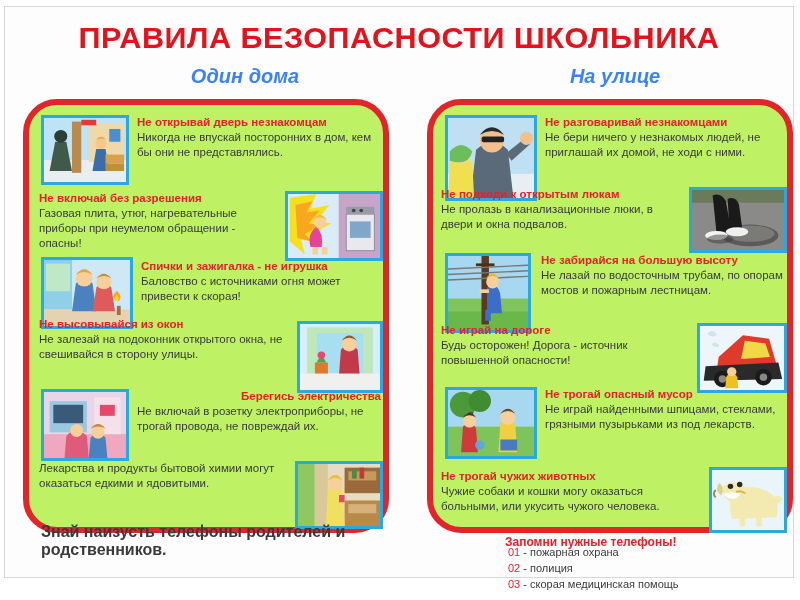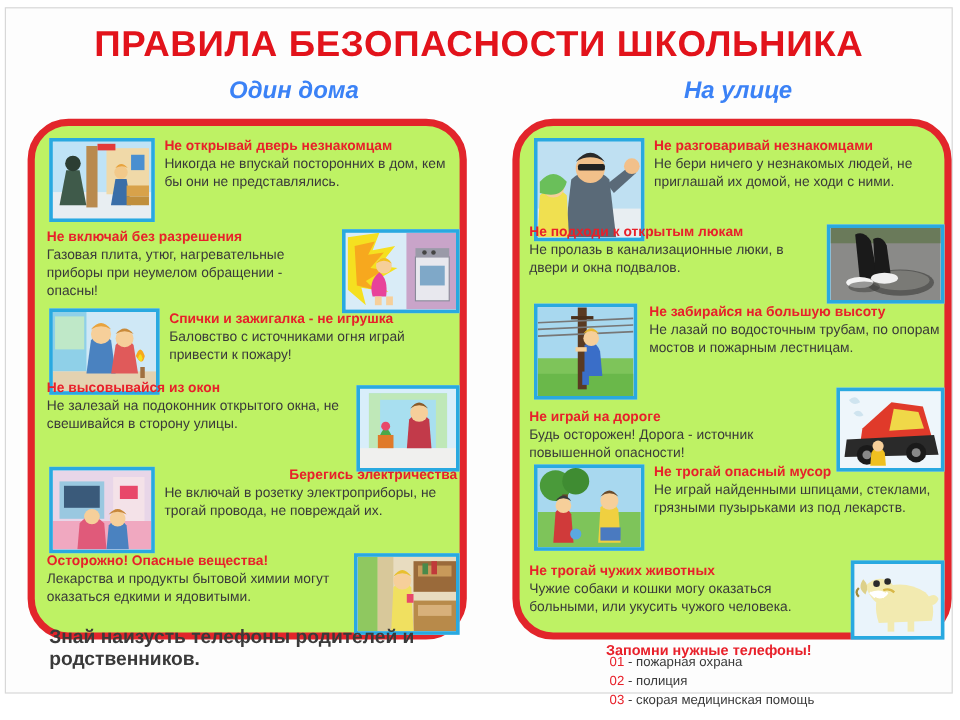--- a/index.html
+++ b/index.html
@@ -150,21 +150,21 @@
           <path d="M56 30 q8 -10 16 0 l4 26 l-24 0 Z" fill="#e05a5a"></path>
           <circle cx="64" cy="24" r="8" fill="#f6cf9a"></circle>
           <path d="M56 20 q8 -10 16 0 q-8 -5 -16 0" fill="#c98a3a"></path>
           <path d="M74 40 q4 -12 8 0 q-2 10 -8 0" fill="#f7a81e"></path>
           <path d="M76 42 q2 -7 4 0 q-1 6 -4 0" fill="#f5e020"></path>
           <rect x="78" y="50" width="4" height="10" fill="#a07040"></rect>
         </svg>
       </div>
       <div class="txt" style="left:100px;top:2px;width:240px;">
         <div class="head">Спички и зажигалка - не игрушка</div>
-        <div class="body">Баловство с источниками огня играй привести к пожару!</div>
+        <div class="body">Баловство с источниками огня может привести к скорая!</div>
       </div>
     </div>
 
     <div class="block" style="left:10px;top:212px;width:344px;">
       <div class="thumb" style="left:258px;top:4px;width:86px;height:72px;">
         <svg viewBox="0 0 86 72" preserveAspectRatio="none">
           <rect width="86" height="72" fill="#d8eefa"></rect>
           <rect x="8" y="4" width="70" height="50" fill="#a8dff0"></rect>
           <rect x="8" y="4" width="10" height="50" fill="#bfe8b8"></rect>
           <rect x="68" y="4" width="10" height="50" fill="#bfe8b8"></rect>
@@ -218,21 +218,20 @@
           <rect x="66" y="4" width="5" height="12" fill="#c03a3a"></rect>
           <rect x="50" y="40" width="38" height="28" fill="#b88a4a"></rect>
           <rect x="54" y="44" width="30" height="10" fill="#d8b07a"></rect>
           <path d="M32 28 q8 -12 16 0 l2 40 l-20 0 Z" fill="#f0e060"></path>
           <circle cx="40" cy="22" r="8" fill="#f6cf9a"></circle>
           <path d="M32 18 q8 -12 16 0 q-8 -6 -16 0" fill="#e8c030"></path>
           <rect x="44" y="34" width="6" height="8" fill="#e8486a"></rect>
         </svg>
       </div>
       <div class="txt" style="left:0;top:0;width:250px;">
-        <div class="head">Осторожно! Опасные вещества!</div>
         <div class="body">Лекарства и продукты бытовой химии могут оказаться едкими и ядовитыми.</div>
       </div>
     </div>
 
   </div>
 
   <div class="panel" id="panel-right">
 
     <div class="block" style="left:12px;top:10px;width:340px;">
       <div class="thumb" style="left:0;top:0;width:92px;height:86px;">
@@ -310,21 +309,21 @@
           <circle cx="24" cy="58" r="9" fill="#1a1a1a"></circle>
           <circle cx="24" cy="58" r="4" fill="#888"></circle>
           <circle cx="68" cy="56" r="9" fill="#1a1a1a"></circle>
           <circle cx="68" cy="56" r="4" fill="#888"></circle>
           <path d="M28 56 q6 -10 12 0 l1 12 l-14 0 Z" fill="#f0c020"></path>
           <circle cx="34" cy="50" r="5" fill="#f6cf9a"></circle>
           <path d="M8 8 q6 -6 10 2 q-6 4 -10 -2" fill="#cfe4ef"></path>
           <path d="M12 20 q5 -5 9 2 q-5 3 -9 -2" fill="#cfe4ef"></path>
         </svg>
       </div>
-      <div class="txt" style="left:0;top:0;width:246px;margin-top:18px;">
+      <div class="txt" style="left:0;top:0;width:246px;">
         <div class="head">Не играй на дороге</div>
         <div class="body">Будь осторожен! Дорога - источник повышенной опасности!</div>
       </div>
     </div>
 
     <div class="block" style="left:12px;top:282px;width:340px;">
       <div class="thumb" style="left:0;top:0;width:92px;height:72px;">
         <svg viewBox="0 0 92 72" preserveAspectRatio="none">
           <rect width="92" height="72" fill="#a8d8ef"></rect>
           <rect x="0" y="40" width="92" height="32" fill="#7ec45a"></rect>

